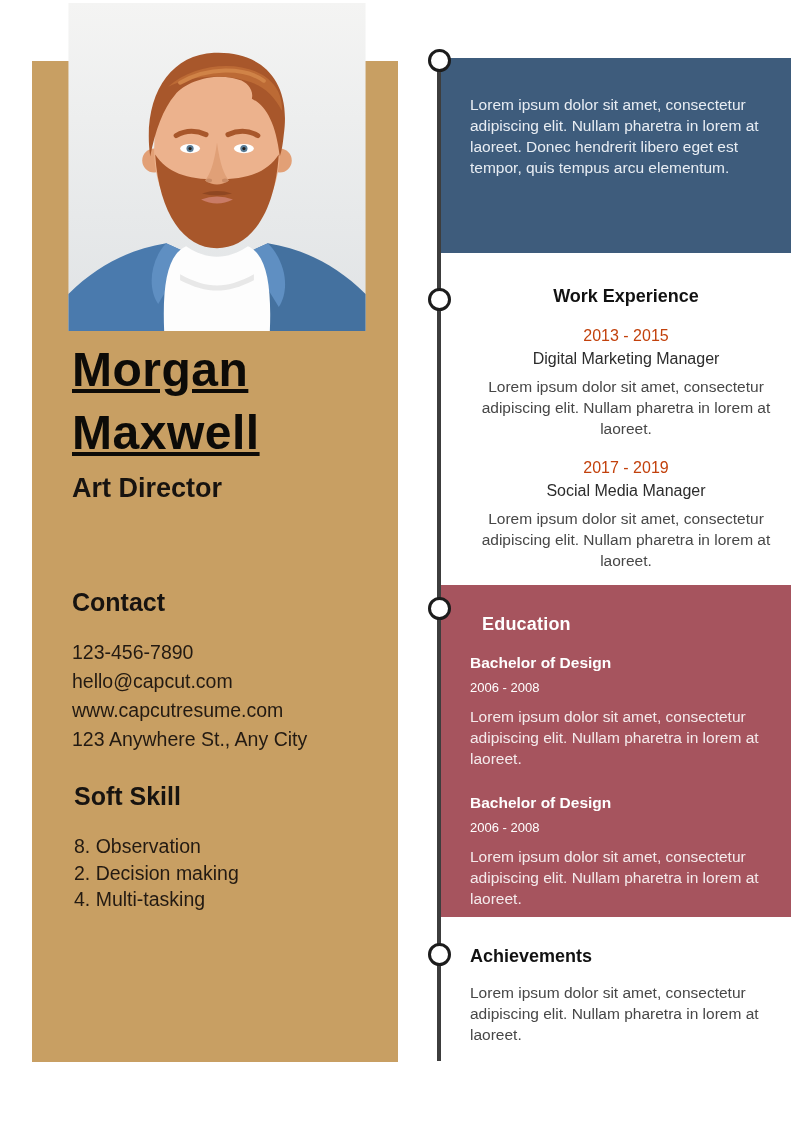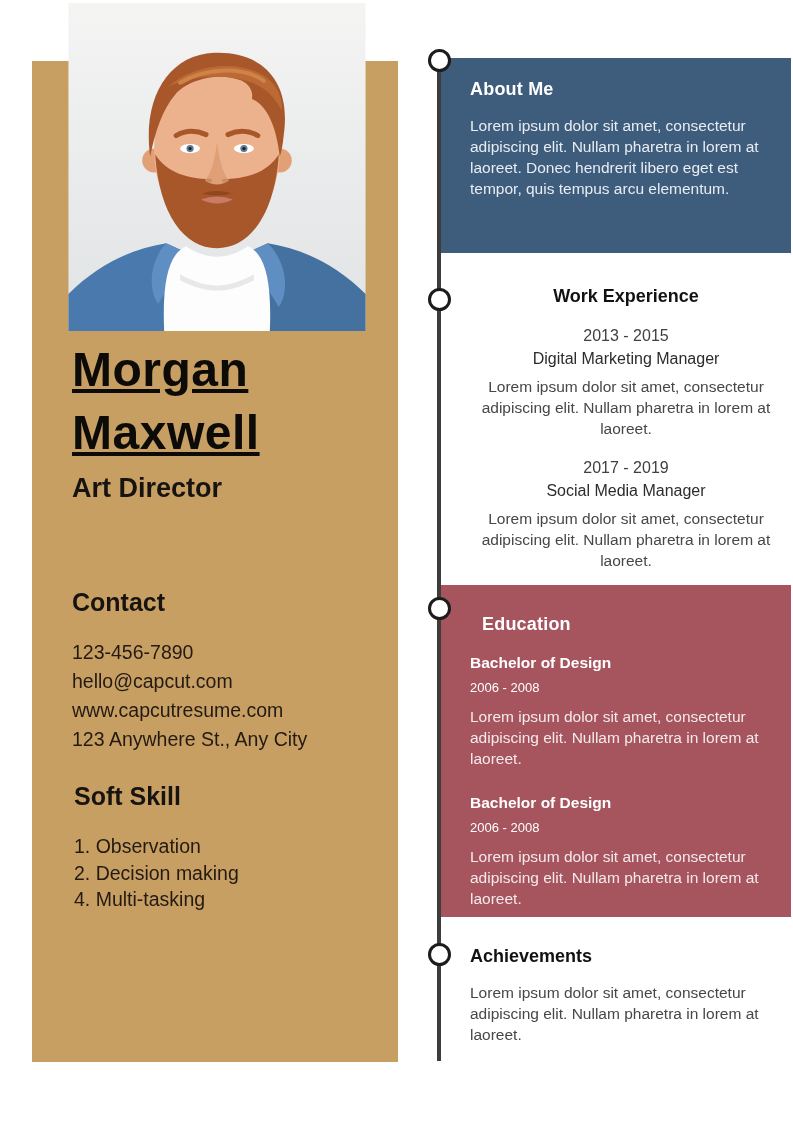--- a/index.html
+++ b/index.html
@@ -35,21 +35,21 @@
 
   
   .about-box{position:absolute;left:441px;top:58px;width:350px;height:195px;background:#3e5c7c;
              box-sizing:border-box;padding:21px 25px 0 29px;color:#ffffff;}
   .about-box h2{margin:0;font-size:18px;font-weight:600;letter-spacing:.2px;}
   .about-box p{margin:15px 0 0 0;font-size:15.5px;line-height:21px;color:#e8edf3;}
 
   .work-section{position:absolute;left:470px;top:286px;width:312px;color:#2c2c2c;text-align:center;}
   .work-section h2,.achievements-section h2{margin:0;font-size:18px;font-weight:700;color:#121212;}
   .work-entry{margin-top:17px;}
-  .entry-period{font-size:16px;line-height:23px;color:#404040;}
+  .entry-period{font-size:16px;line-height:23px;color:#c2410c;}
   .entry-role{font-size:16px;line-height:23px;color:#2c2c2c;}
   .entry-body{margin:6px 0 0 0;font-size:15.5px;line-height:21px;color:#474747;}
 
   .education-box{position:absolute;left:441px;top:585px;width:350px;height:332px;background:#a6545e;
                  box-sizing:border-box;padding:17px 25px 0 29px;color:#ffffff;}
   .education-box h2{margin:12px;font-size:18px;font-weight:600;letter-spacing:.2px;}
   .edu-entry{margin-top:15px;}
   .edu-entry + .edu-entry{margin-top:21px;}
   .edu-degree{font-size:15.5px;font-weight:600;line-height:25px;}
   .edu-period{font-size:13px;font-weight:400;line-height:25px;}
@@ -130,34 +130,33 @@
       <div class="contact-line">123-456-7890</div>
       <div class="contact-line">hello@capcut.com</div>
       <div class="contact-line">www.capcutresume.com</div>
       <div class="contact-line">123 Anywhere St., Any City</div>
     </div>
   </div>
 
   <div class="skills-block">
     <h2>Soft Skill</h2>
     <div class="skills-list">
-      <div class="skill-item">1. Observation</div>
+      <div class="skill-item">8. Observation</div>
       <div class="skill-item">2. Decision making</div>
       <div class="skill-item">4. Multi-tasking</div>
     </div>
   </div>
 
   <div class="timeline-line"></div>
   <span class="timeline-dot dot-about"></span>
   <span class="timeline-dot dot-work"></span>
   <span class="timeline-dot dot-education"></span>
   <span class="timeline-dot dot-achievements"></span>
 
   <section class="about-box">
-    <h2>About Me</h2>
     <p>Lorem ipsum dolor sit amet, consectetur adipiscing elit. Nullam pharetra in lorem at laoreet. Donec hendrerit libero eget est tempor, quis tempus arcu elementum.</p>
   </section>
 
   <section class="work-section">
     <h2>Work Experience</h2>
     <div class="work-entry">
       <div class="entry-period">2013 - 2015</div>
       <div class="entry-role">Digital Marketing Manager</div>
       <p class="entry-body">Lorem ipsum dolor sit amet, consectetur adipiscing elit. Nullam pharetra in lorem at laoreet.</p>
     </div>

